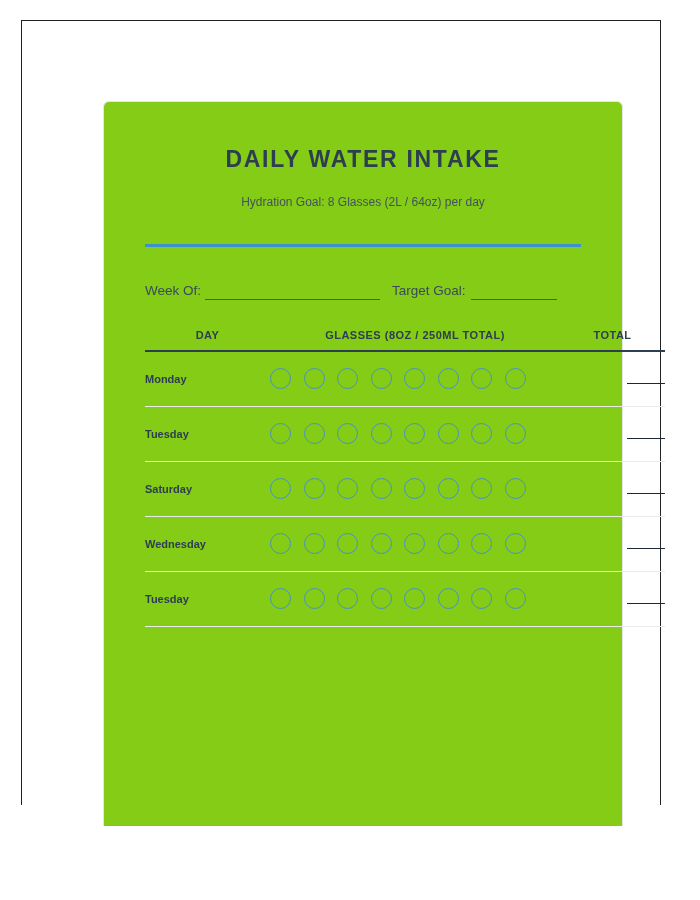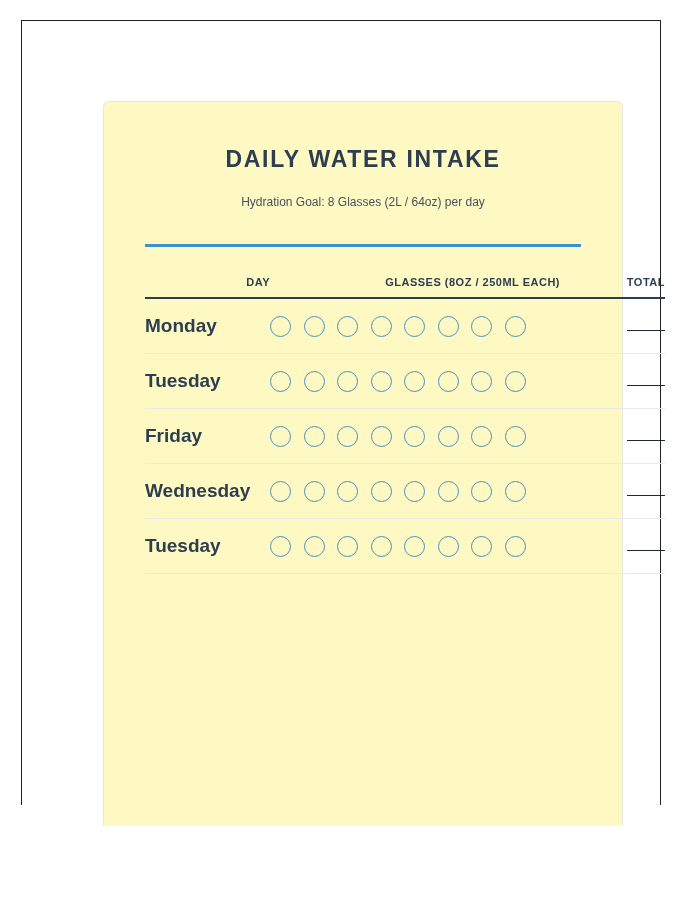--- a/index.html
+++ b/index.html
@@ -29,21 +29,21 @@
   }
 
   
   .sheet-card {
     position: absolute;
     left: 81px;
     top: 80px;
     width: 520px;
     height: 725px;
     box-sizing: border-box;
-    background: #fef9c3;
+    background: #84cc16;
     border: 1px solid #e6e6e6;
     border-bottom: none;
     border-radius: 6px 6px 0 0;
     padding: 0 41px;
   }
 
   .doc-title {
     margin: 0;
     padding-top: 44px;
     text-align: center;
@@ -89,41 +89,41 @@
   .meta-blank.target { width: 86px; margin-left: 5px; }
 
   
   .intake-table {
     margin-top: 29px;
     width: 100%;
     border-collapse: collapse;
     table-layout: fixed;
   }
   .intake-table th {
-    text-align: right;
+    text-align: center;
     font-size: 11px;
     font-weight: bold;
     letter-spacing: 0.5px;
     color: #2c3e50;
     padding: 0 0 9px 0;
     border-bottom: 2px solid #2c3e50;
     vertical-align: bottom;
   }
   .col-day   { width: 125px; }
   .col-glass { width: 290px; }
   .col-total { width: 105px; text-align: left; margin-top: 16px; }
 
   .intake-table td {
     border-bottom: 1px solid #e9eaec;
     height: 54px;
     padding: 0;
     vertical-align: middle;
   }
   .day-cell {
-    font-size: 19px;
+    font-size: 11px;
     font-weight: bold;
     color: #2c3e50;
     padding-left: 13px;
   }
   .glasses-cell { padding: 0; }
   .glass-strip {
     display: flex;
     align-items: center;
     gap: 12.5px;
   }
@@ -150,26 +150,27 @@
 <div class="page-frame">
 
   <div class="sheet-card">
 
     <h1 class="doc-title">DAILY WATER INTAKE</h1>
 
     <p class="doc-subtitle">Hydration Goal: 8 Glasses (2L / 64oz) per day</p>
 
     <div class="accent-rule"></div>
 
+    <div class="meta-row"><span class="meta-label">Week Of:</span><span class="meta-blank week"></span><span class="meta-label">Target Goal:</span><span class="meta-blank target"></span></div>
 
     <table class="intake-table">
       <thead>
         <tr>
           <th class="col-day">DAY</th>
-          <th class="col-glass">GLASSES (8OZ / 250ML EACH)</th>
+          <th class="col-glass">GLASSES (8OZ / 250ML TOTAL)</th>
           <th class="col-total">TOTAL</th>
         </tr>
       </thead>
       <tbody id="table-body">
           <tr>
             <td class="day-cell">Monday</td>
             <td class="glasses-cell">
               <div class="glass-strip">
                 <div class="glass-circle"></div>
                 <div class="glass-circle"></div>
@@ -193,21 +194,21 @@
                 <div class="glass-circle"></div>
                 <div class="glass-circle"></div>
                 <div class="glass-circle"></div>
                 <div class="glass-circle"></div>
                 <div class="glass-circle"></div>
               </div>
             </td>
             <td class="total-cell"><span class="total-blank"></span></td>
           </tr>
           <tr>
-            <td class="day-cell">Friday</td>
+            <td class="day-cell">Saturday</td>
             <td class="glasses-cell">
               <div class="glass-strip">
                 <div class="glass-circle"></div>
                 <div class="glass-circle"></div>
                 <div class="glass-circle"></div>
                 <div class="glass-circle"></div>
                 <div class="glass-circle"></div>
                 <div class="glass-circle"></div>
                 <div class="glass-circle"></div>
                 <div class="glass-circle"></div>

